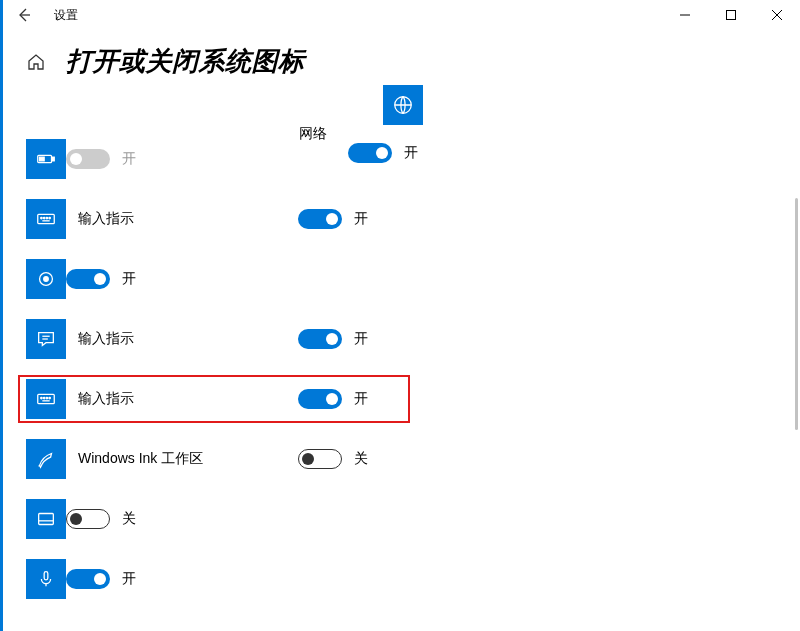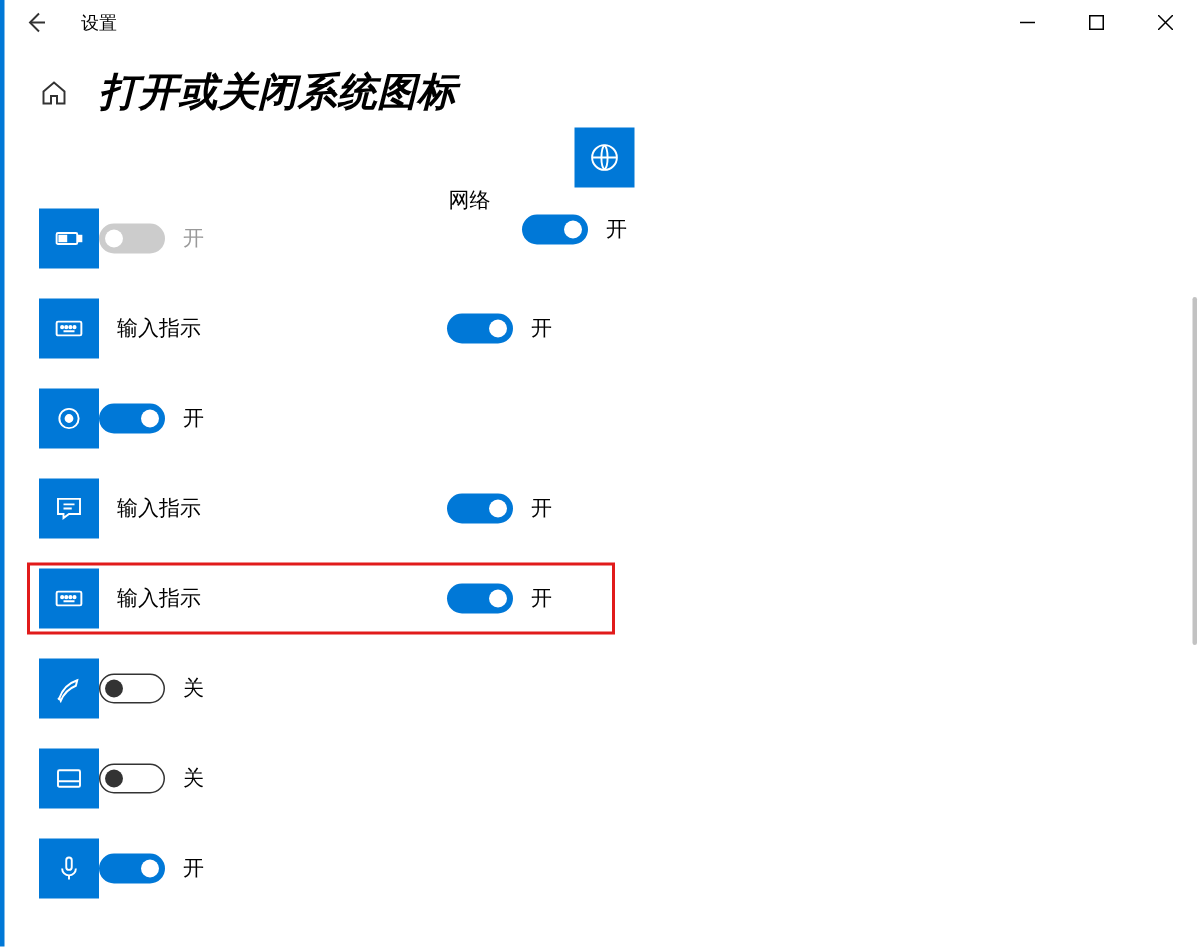--- a/index.html
+++ b/index.html
@@ -187,20 +187,21 @@
       </div>
       <div class="highlight-box" style="left: -8px; top: 6px; width: 392px; height: 48px;"></div>
     </div>
     <div class="row">
       <div class="tile">
         <svg viewBox="0 0 24 24">
           <path d="M5 19c2-6 7-11 13-13l-1 4c-5 2-9 6-11 11z"></path>
           <path d="M5 19l-1 1"></path>
         </svg>
       </div>
+      <div class="label">Windows Ink 工作区</div>
       <div class="toggle-wrap">
         <div class="toggle off">
           <div class="knob"></div>
         </div>
         <div class="state-text">关</div>
       </div>
     </div>
     <div class="row">
       <div class="tile">
         <svg viewBox="0 0 24 24">

